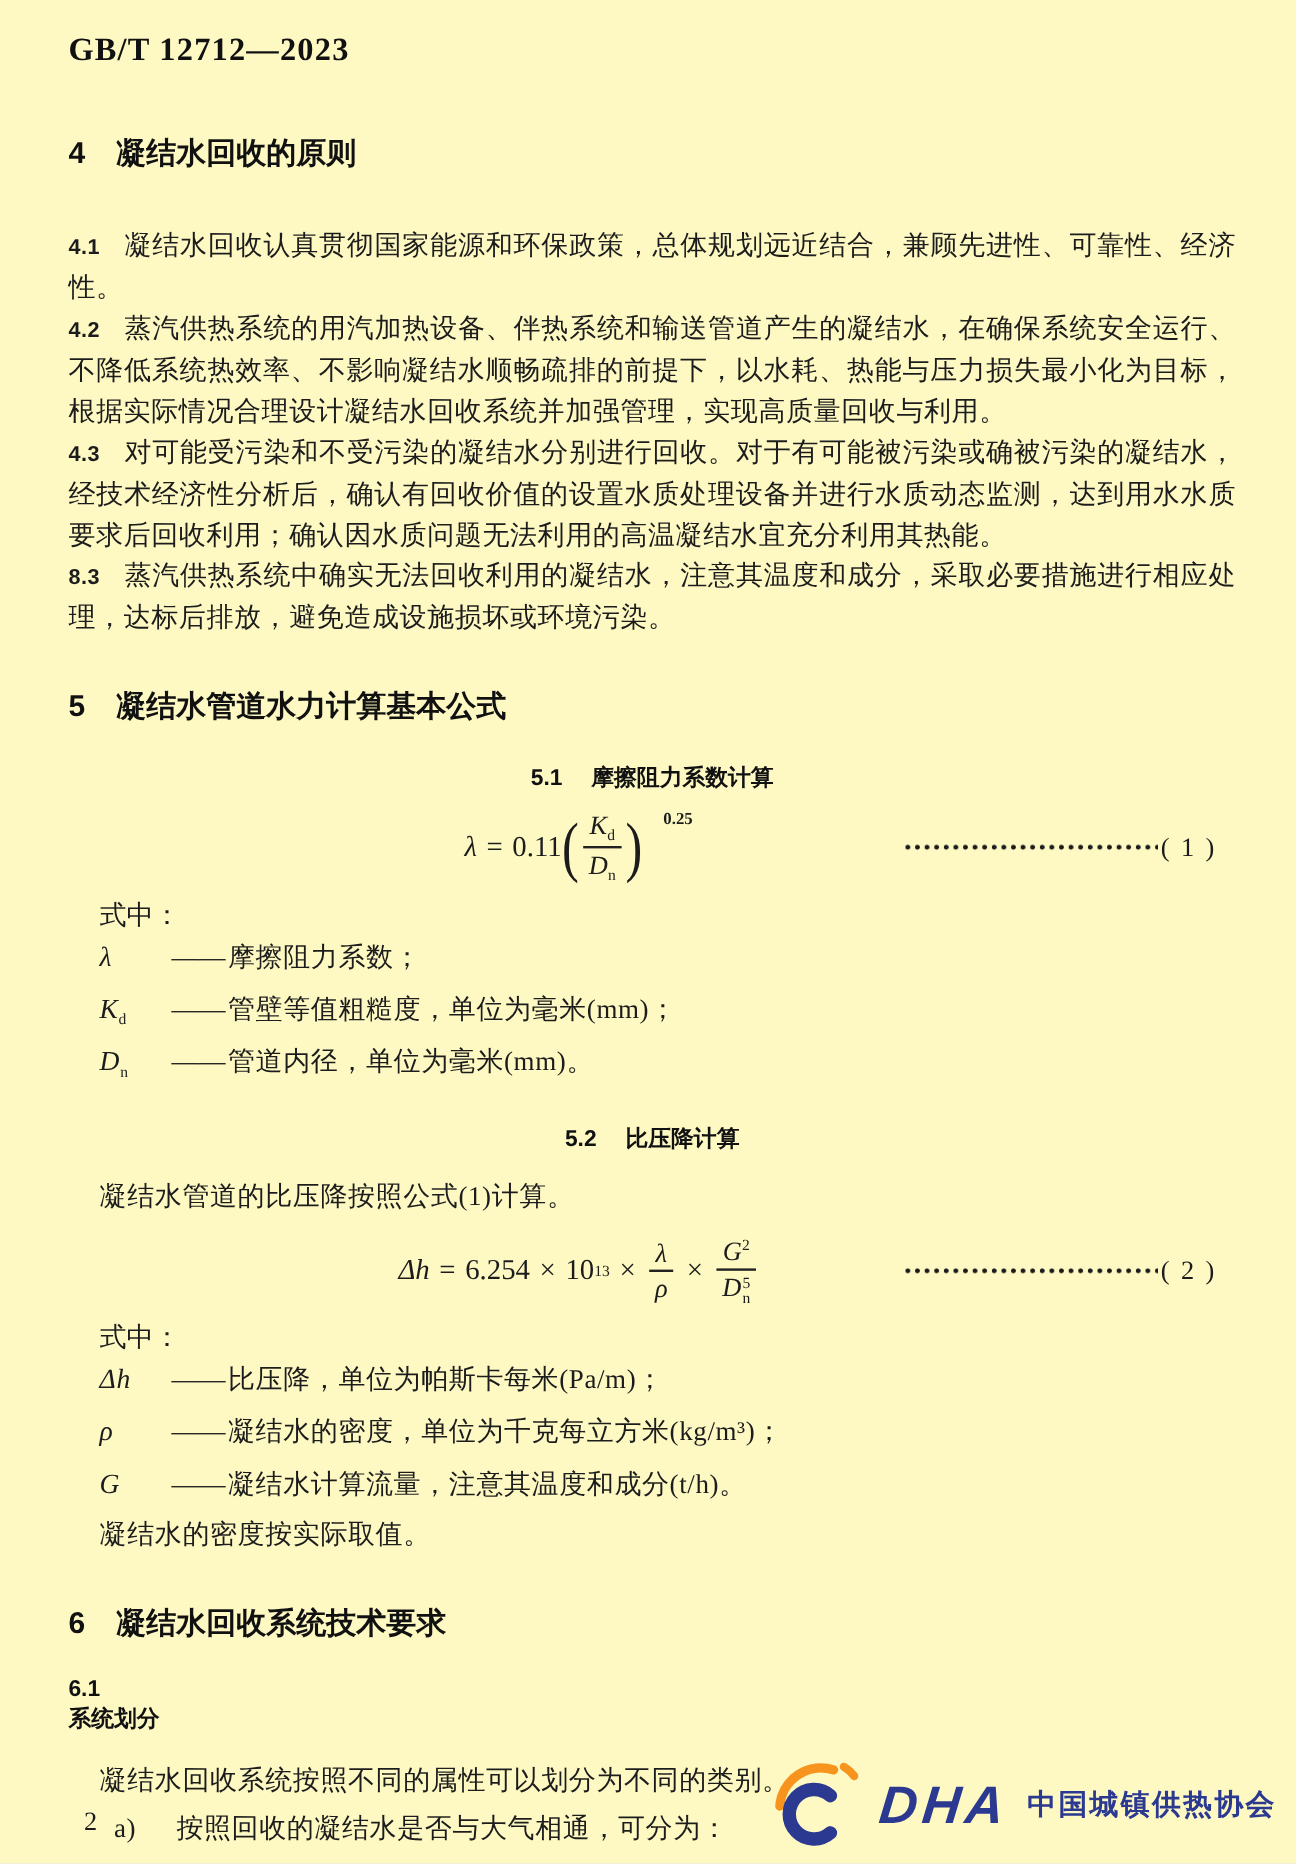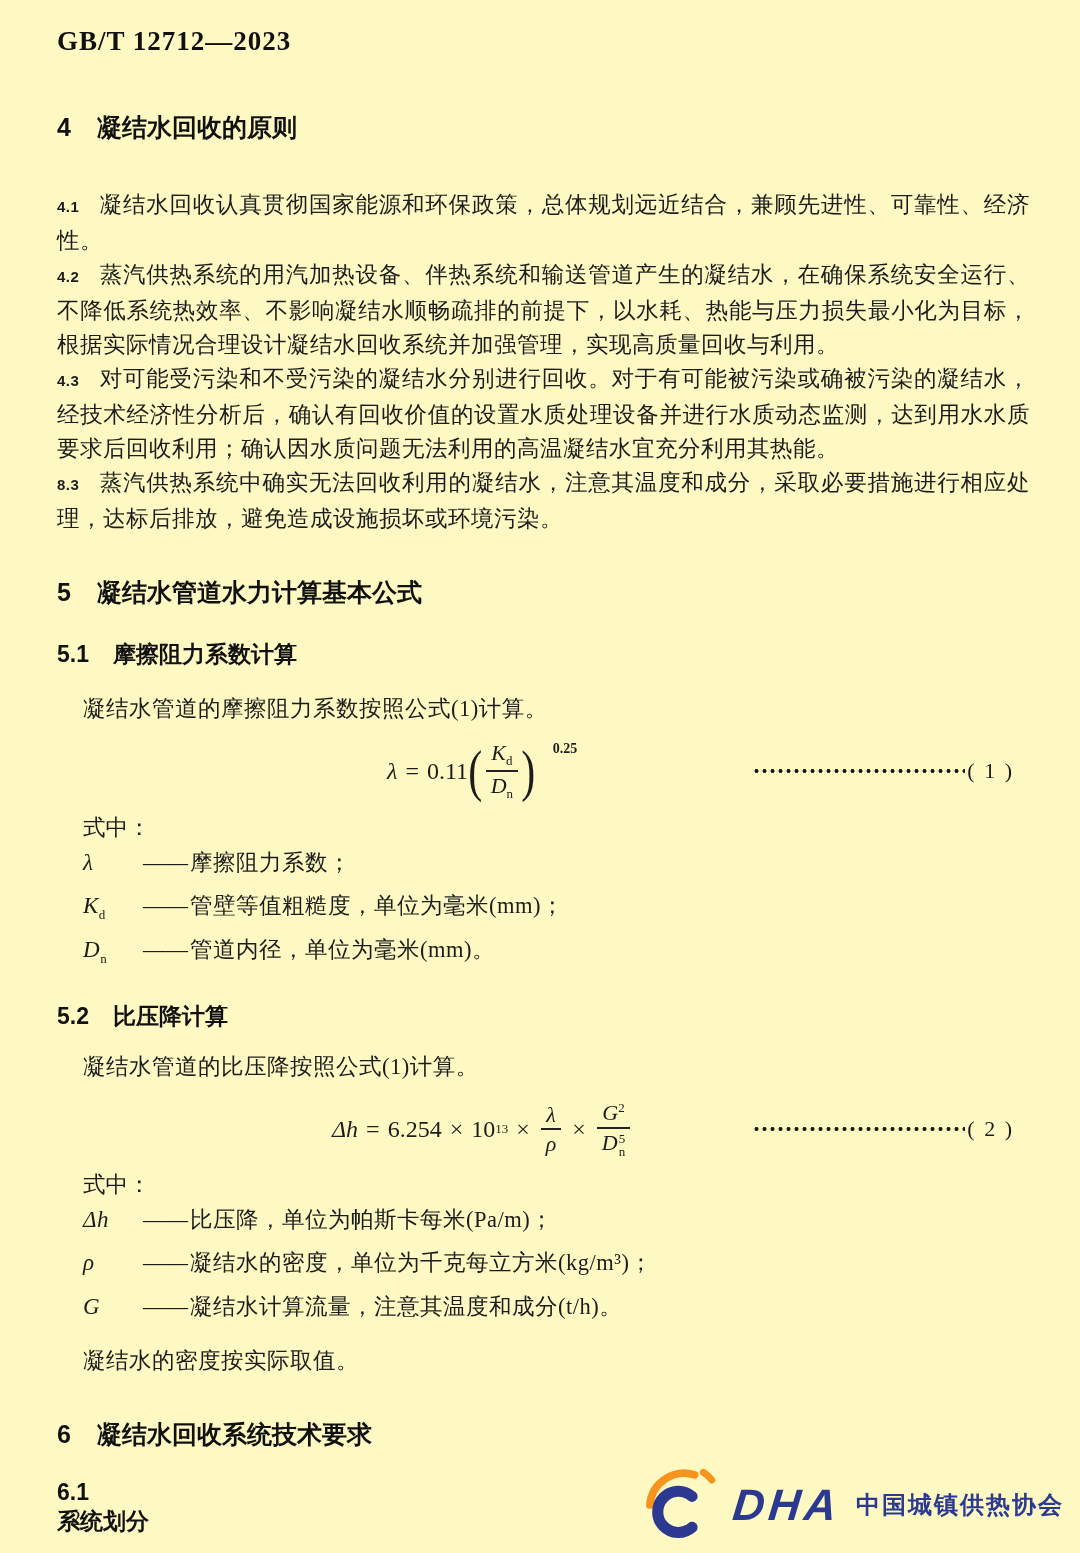--- a/index.html
+++ b/index.html
@@ -38,38 +38,38 @@
   }
   .h1 .hnum{margin-right:26px;}
   .h1-4{margin-top:54px;}
   .h1-5{margin-top:46px;}
   .h1-6{margin-top:46px;}
 
   
   .h2{
     font-family:var(--sans);
     font-weight:700;
-    font-size:23px;
+    font-size:19px;
     color:#111;
-    display:flex;align-items:baseline;
+    display:flex;align-items:baseline;justify-content:center;
   }
   .h2 .hnum{margin-right:24px;}
 
   
   .para{
     font-size:22.5px;
     line-height:34px;
     text-align:justify;
     margin:0;
     letter-spacing:0.5px;
   }
   .para .pnum{
     font-family:var(--sans);
     font-weight:700;
-    font-size:15px;
+    font-size:18px;
     margin-right:20px;
   }
   .para-first{margin-top:44px;}
 
   .indent1{margin-left:26px;}
   .single{text-align:left;}
 
   
   .f-row{
     display:flex;
@@ -220,21 +220,21 @@
   }
 
   
   .mt-h5{margin-top:40px;}
   .mt-51{margin-top:30px;}
   .mt-intro1{margin-top:22px;}
   .mt-where1{margin-top:4px;}
   .mt-52{margin-top:26px;}
   .mt-intro2{margin-top:18px;}
   .mt-where2{margin-top:4px;}
-  .mt-note{margin-top:12px;}
+  .mt-note{margin-top:0px;}
   .mt-h6{margin-top:40px;}
   .mt-61{margin-top:28px;flex-direction:column;}
   .mt-intro3{margin-top:22px;}
   .mt-lia{margin-top:6px;}
 </style>
 </head>
 <body>
 
 <div class="page">
   <div class="content">
@@ -262,21 +262,20 @@
     <div class="h1 h1-5 mt-h5">
       <span class="hnum">5</span>
       <span>凝结水管道水力计算基本公式</span>
     </div>
 
     <div class="h2 mt-51">
       <span class="hnum">5.1</span>
       <span>摩擦阻力系数计算</span>
     </div>
 
-    <p class="para single indent1 mt-intro1">凝结水管道的摩擦阻力系数按照公式(1)计算。</p>
 
     <div class="f-row f-row-1">
       <span class="formula">
         <span class="mi">λ</span>
         <span class="mo">=</span>
         <span class="mn">0.11</span>
         <span class="bigp">(</span>
         <span class="frac">
           <span class="fnum"><i class="mi">K</i><sub>d</sub></span>
           <span class="fden"><i class="mi">D</i><sub>n</sub></span>

